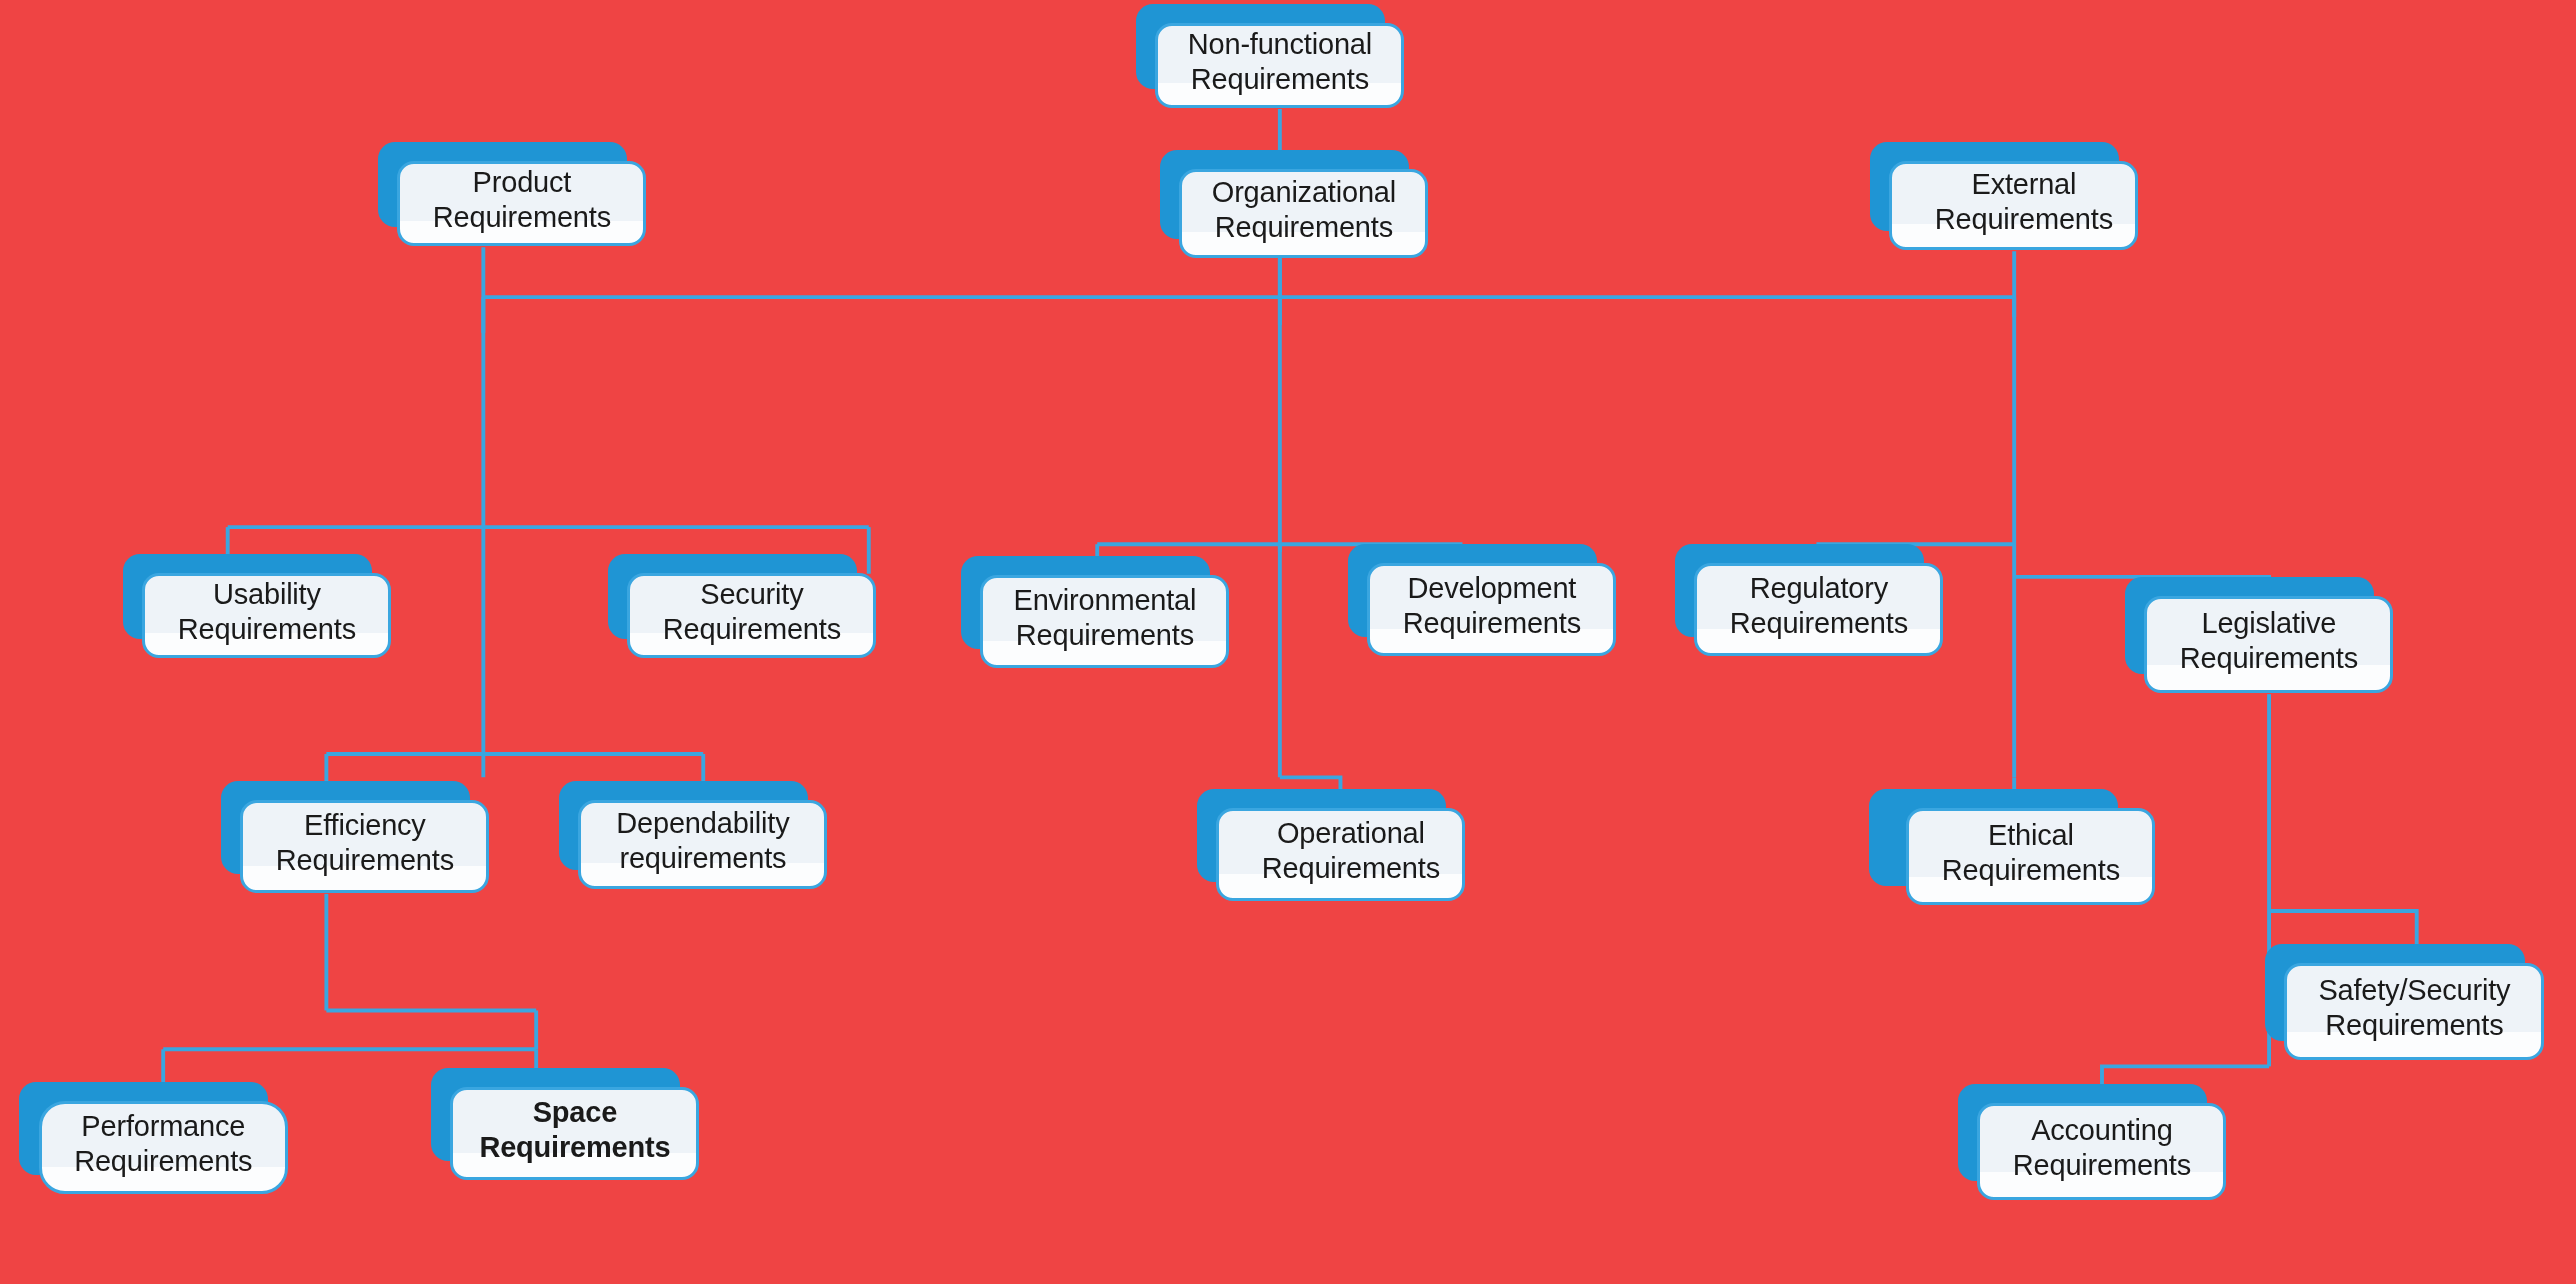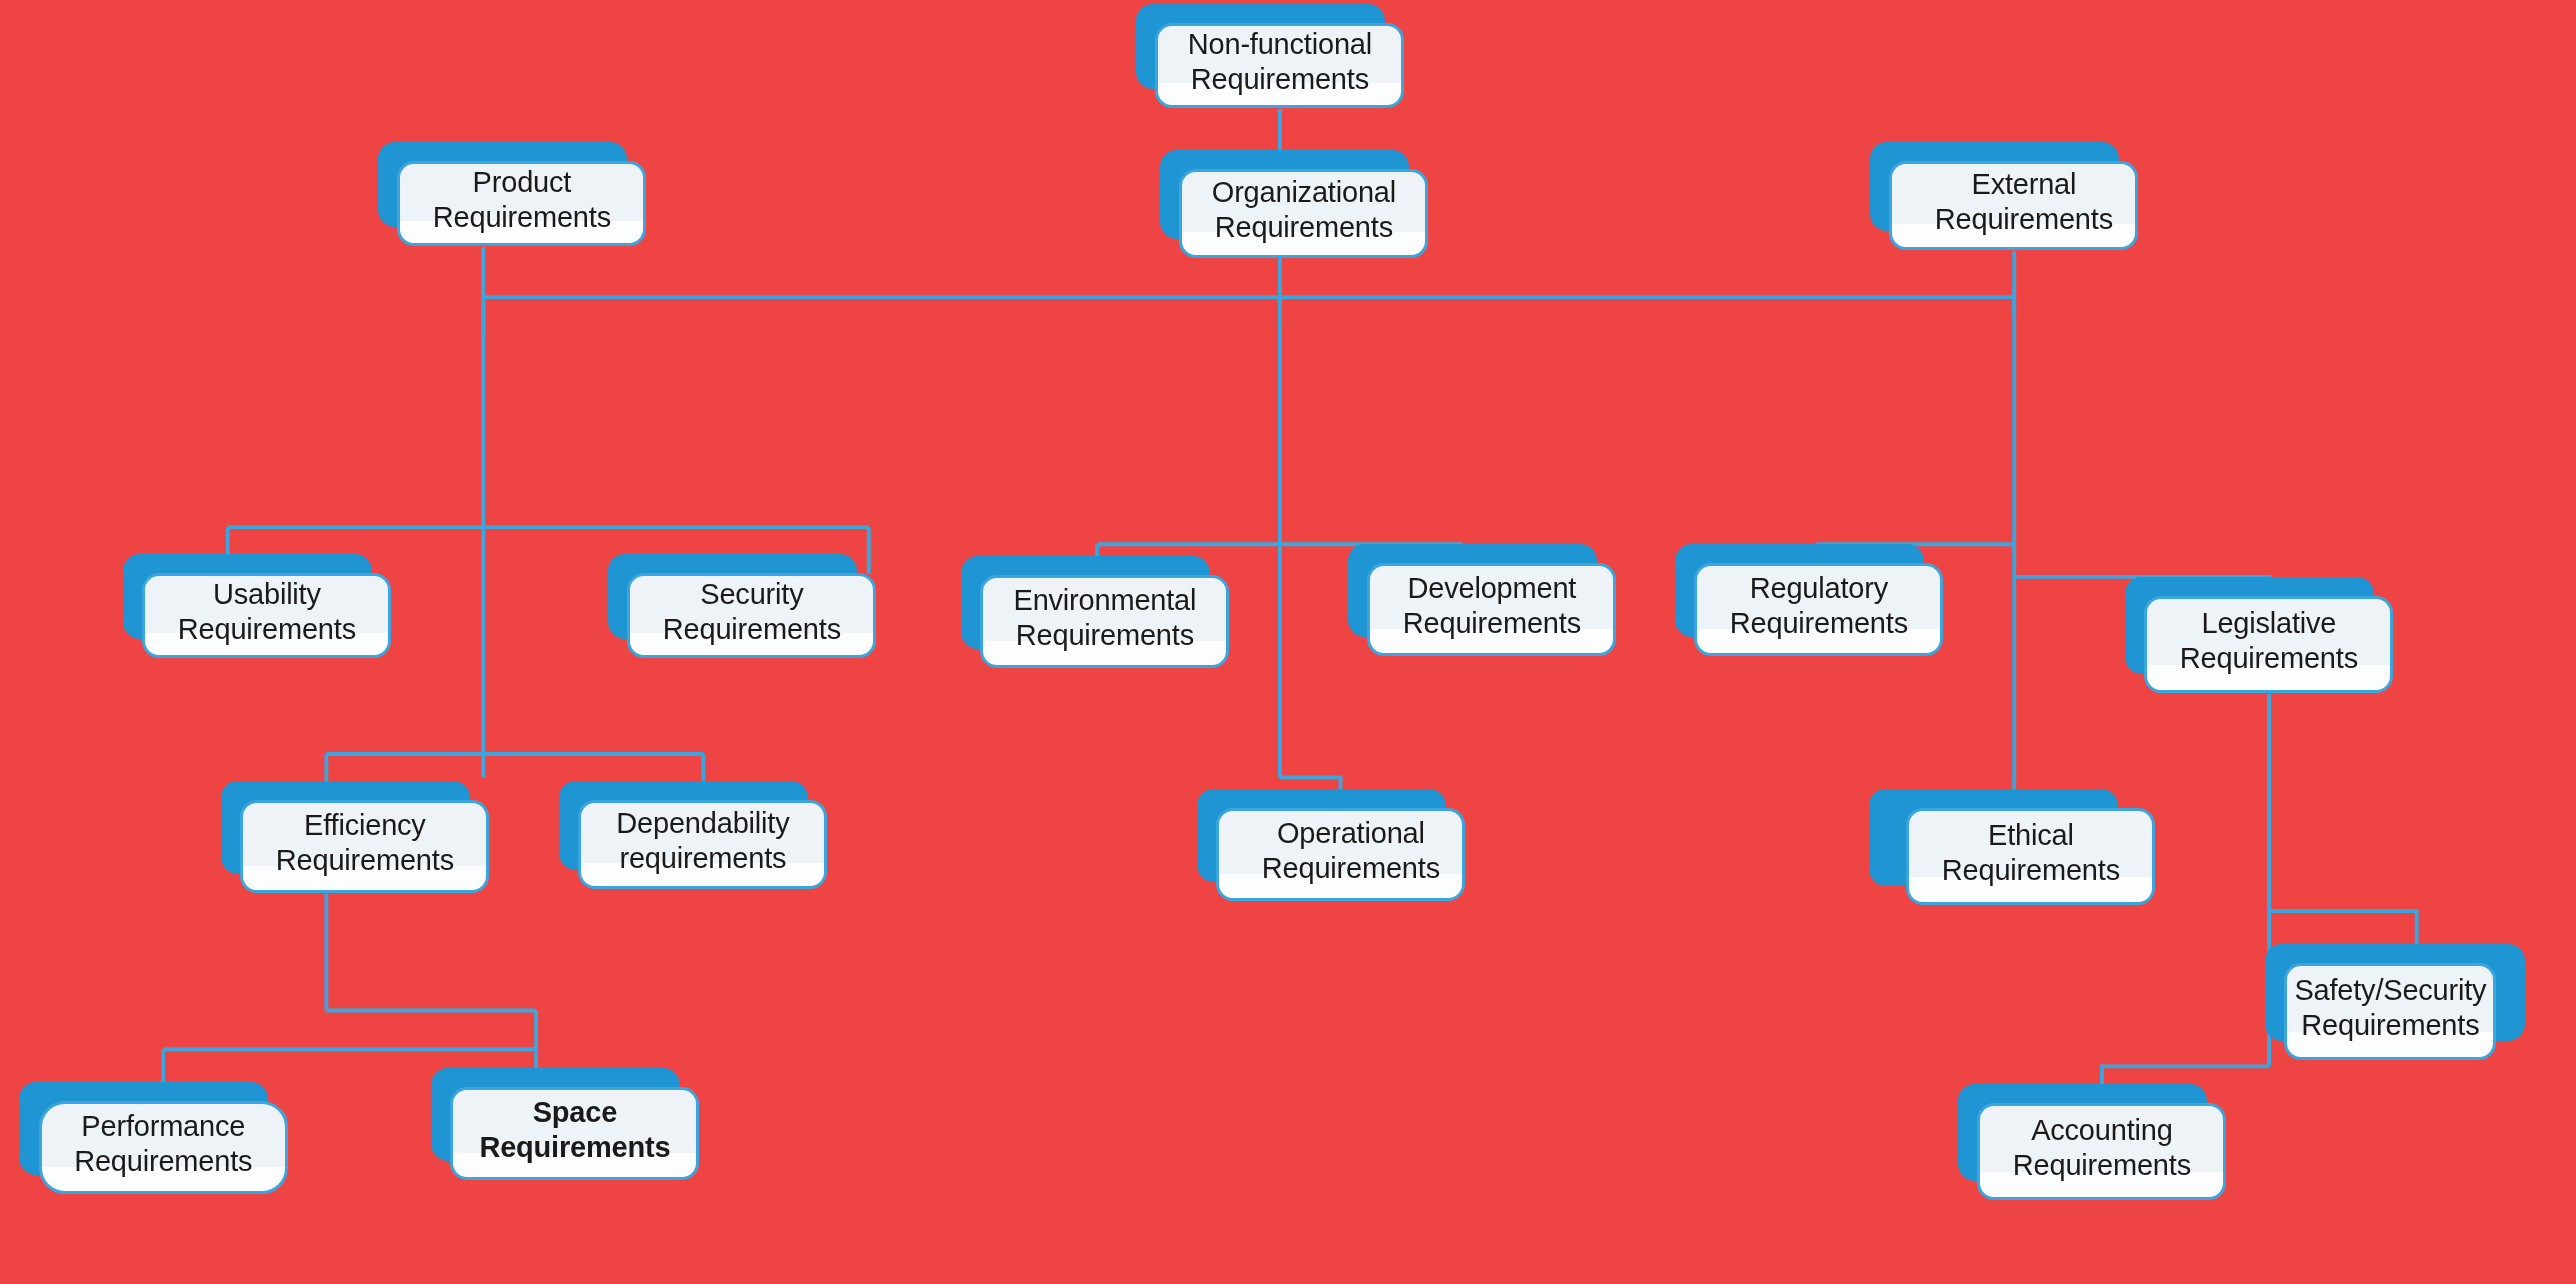--- a/index.html
+++ b/index.html
@@ -196,19 +196,19 @@
     </div>
     <div class="node" style="left: 1958px; top: 1084px; width: 268px; height: 117px;">
       <div class="shadow" style="width: 249px; height: 97px;"></div>
       <div class="card" style="left: 19.4px; top: 19.4px; width: 249px; height: 97px;">
         <div class="label">Accounting
 Requirements</div>
       </div>
     </div>
     <div class="node" style="left: 2265px; top: 944px; width: 280px; height: 117px;">
       <div class="shadow" style="width: 260px; height: 97px;"></div>
-      <div class="card" style="left: 19.4px; top: 19.4px; width: 212px; height: 97px;">
+      <div class="card" style="left: 19.4px; top: 19.4px; width: 260px; height: 97px;">
         <div class="label">Safety/Security
 Requirements</div>
       </div>
     </div>
   </div>
 
 
 </body></html>

